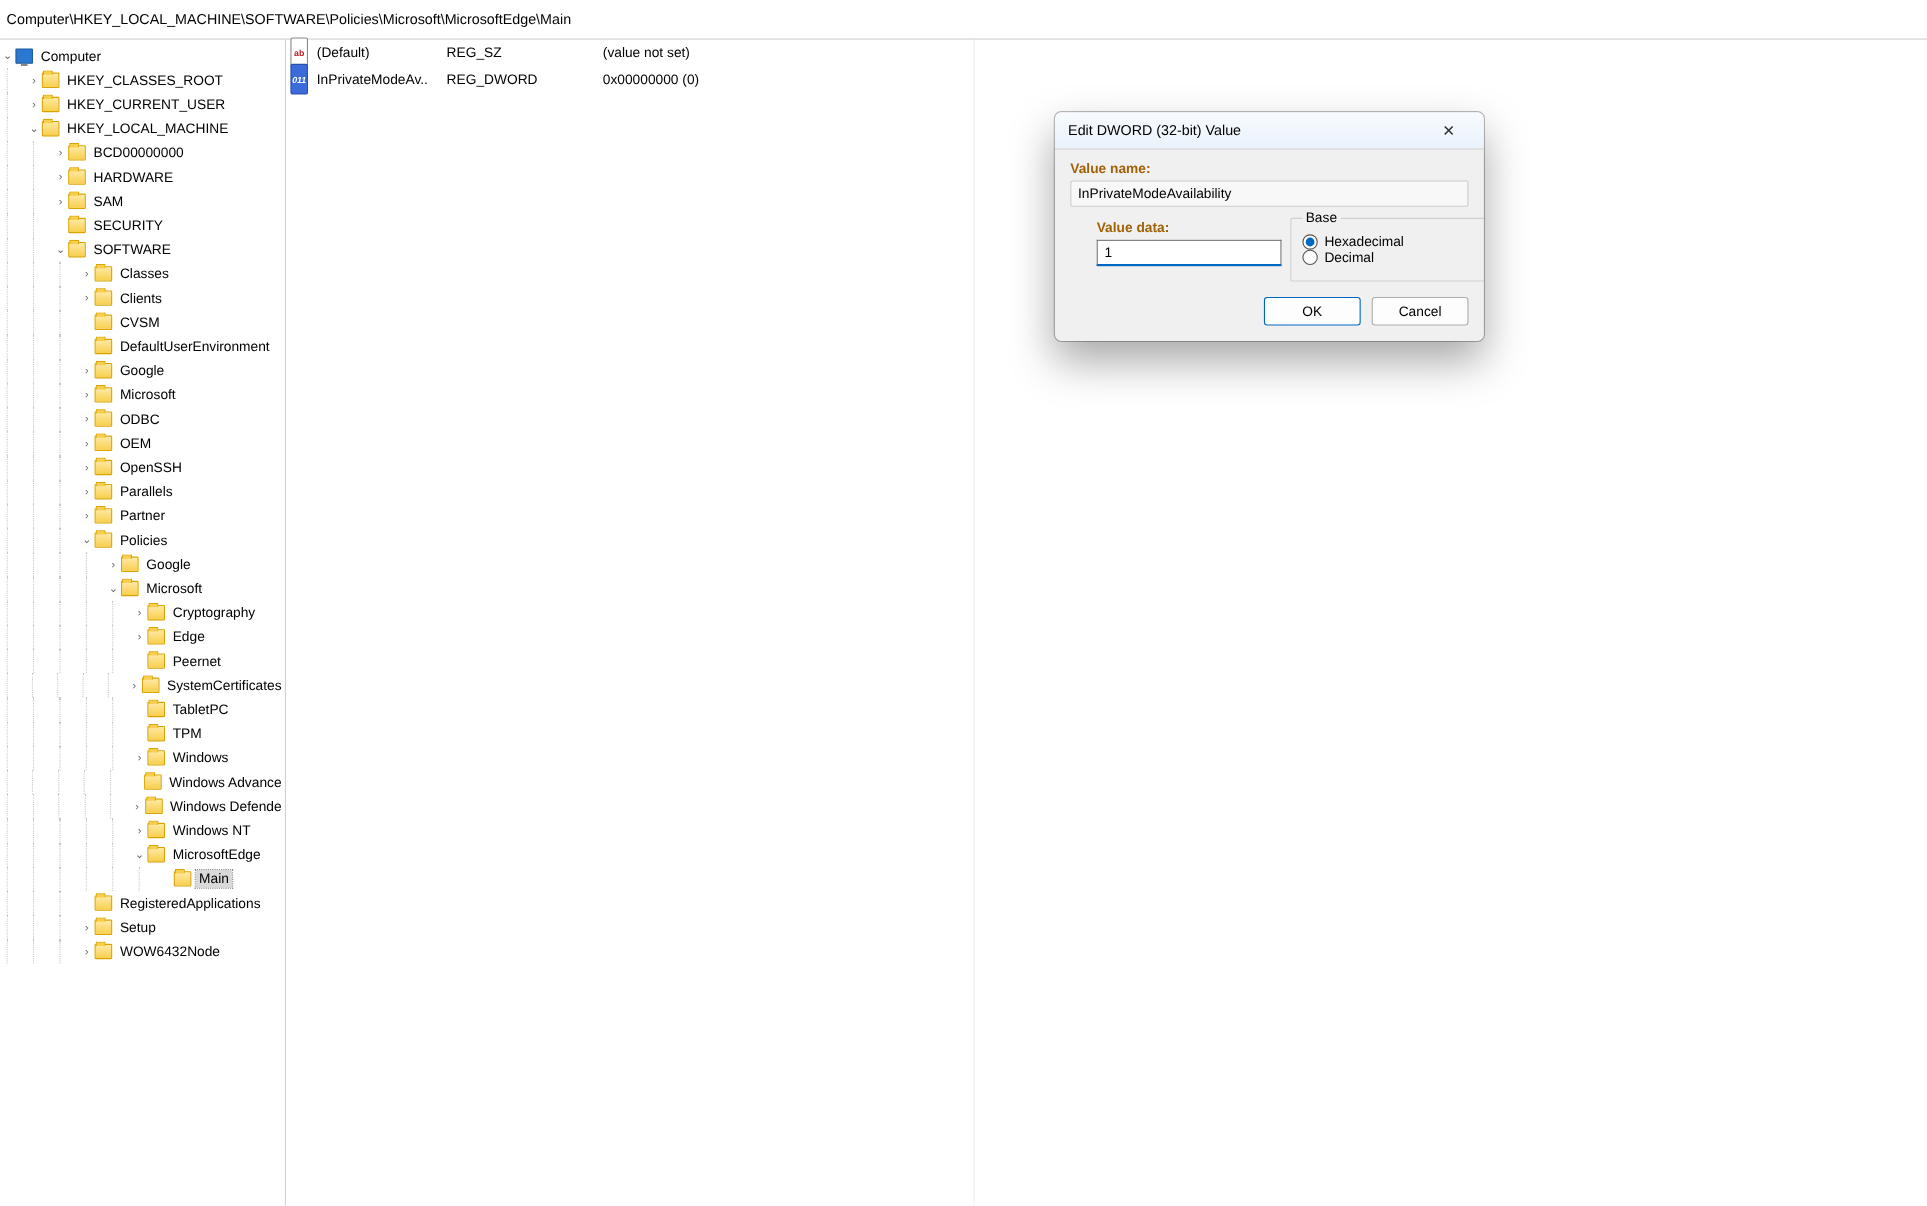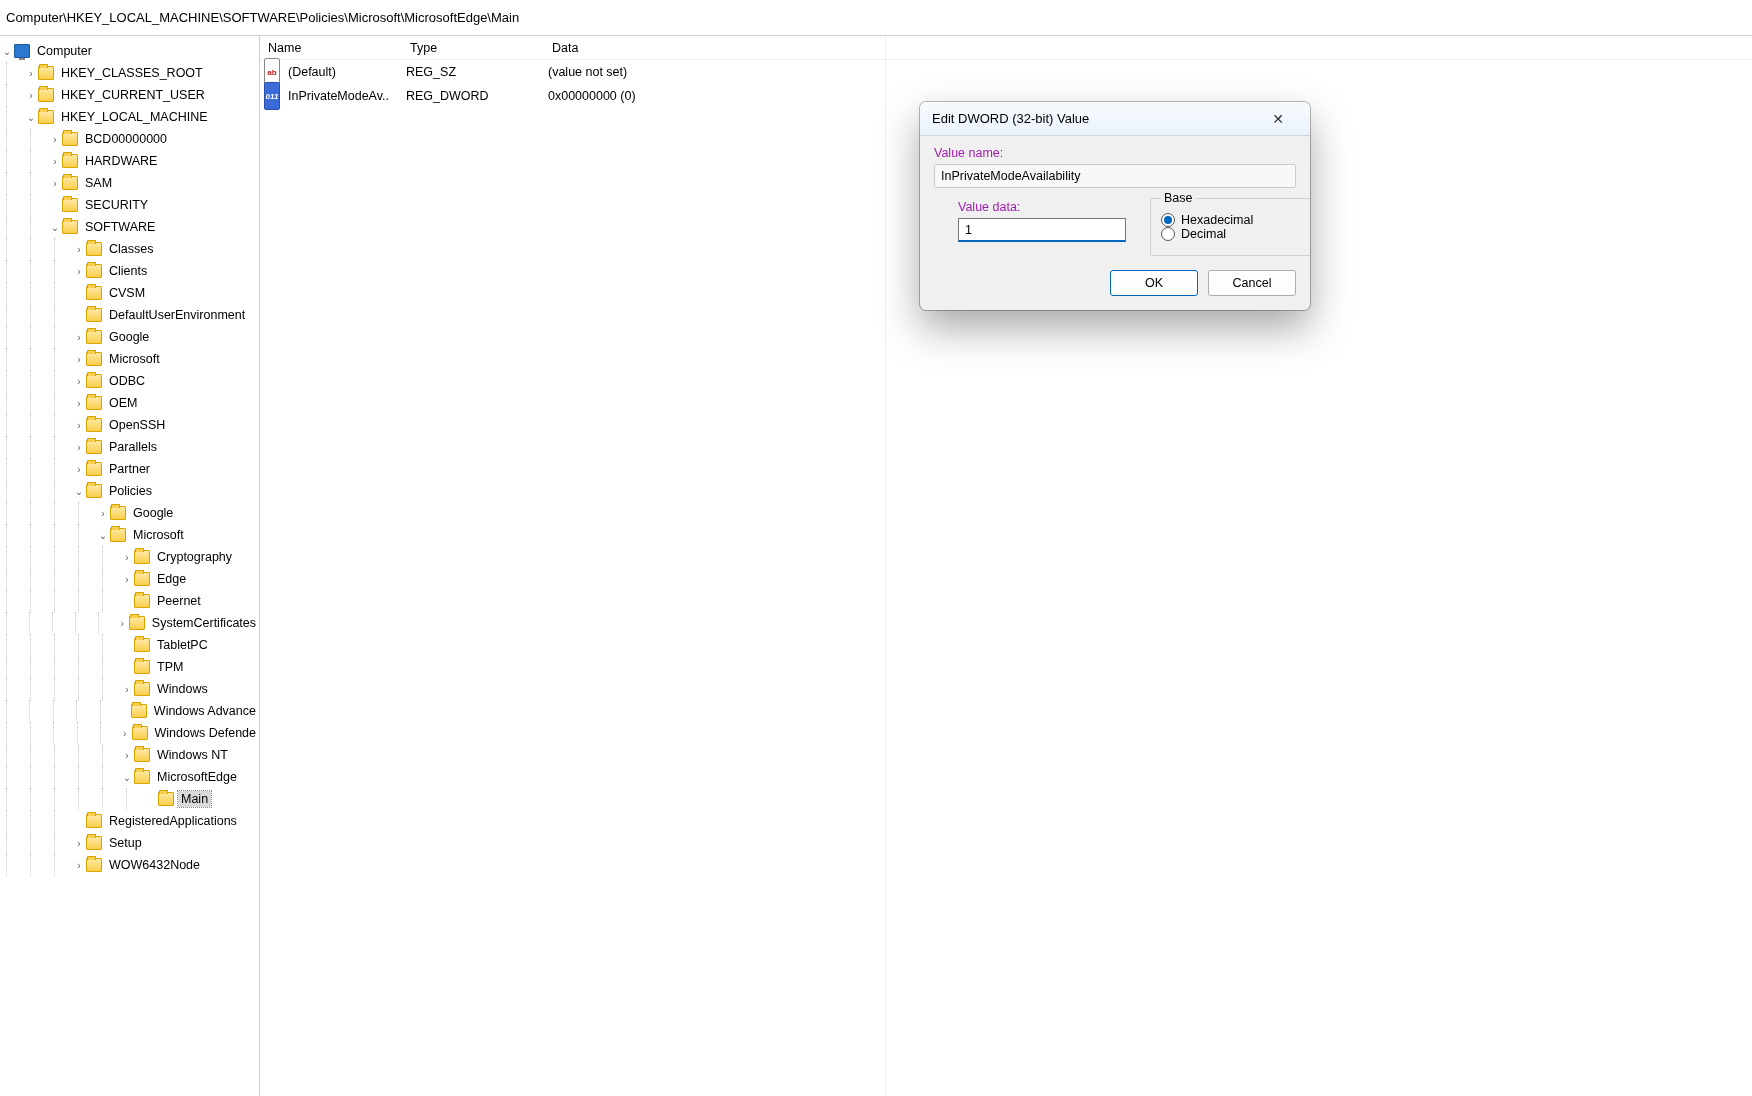--- a/index.html
+++ b/index.html
@@ -142,21 +142,21 @@
 .vsep {
   position: absolute;
   top: 0; bottom: 0;
   width: 1px;
   background: #efefef;
   left: 625px;
 }
 
 .dialog-backdrop {
   position: absolute;
-  top: 66px; left: 660px;
+  top: 66px; left: 699px;
   width: 390px;
   box-shadow: 0 18px 40px rgba(0,0,0,0.35), 0 0 0 1px #bababa;
   border-radius: 6px;
   background: #f0f0f0;
   overflow: hidden;
 }
 .dialog-title {
   height: 34px;
   display: flex;
   align-items: center;
@@ -171,35 +171,35 @@
   display: flex;
   align-items: center;
   justify-content: center;
   font-size: 14px;
   color: #333;
 }
 .dialog-body {
   padding: 10px 14px 14px;
   font-size: 12.5px;
 }
-.dlg-label { margin-bottom: 4px; color:#a21caf; }
+.dlg-label { margin-bottom: 4px; color:#a16207;font-weight:bold; }
 .dlg-field-ro {
   width: 100%;
   height: 24px;
   background: #f8f8f8;
   border: 1px solid #ccc;
   border-radius: 2px;
   padding: 2px 6px;
   margin-bottom: 12px;
   display: flex;
   align-items: center;
 }
 .dlg-row {
   display: flex;
-  gap: 24px;
+  gap: 8px;
   padding-left: 24px;
 }
 .dlg-col { display: flex; flex-direction: column; }
 .dlg-input {
   width: 168px;
   height: 24px;
   border: 1px solid #777;
   border-bottom: 2px solid #0067c0;
   padding: 2px 6px;
   font-family: inherit;
@@ -581,25 +581,20 @@
         <span class="tree-indent"></span>
         <span class="tree-indent"></span>
         <span class="tree-indent"></span>
         <span class="expander">›</span>
         <span class="folder-icon"></span>
         <span class="tree-label">WOW6432Node</span>
       </div>
     </div>
 
   <div class="list-pane">
-    <div class="list-header">
-      <div class="col col-name">Name</div>
-      <div class="col col-type">Type</div>
-      <div class="col col-data">Data</div>
-    </div>
     <div id="list-rows">
         <div class="list-row">
           <span class="row-icon sz">ab</span>
           <span class="cell cell-name">(Default)</span>
           <span class="cell cell-type">REG_SZ</span>
           <span class="cell cell-data">(value not set)</span>
         </div>
         <div class="list-row">
           <span class="row-icon dw">011</span>
           <span class="cell cell-name">InPrivateModeAv..</span>

